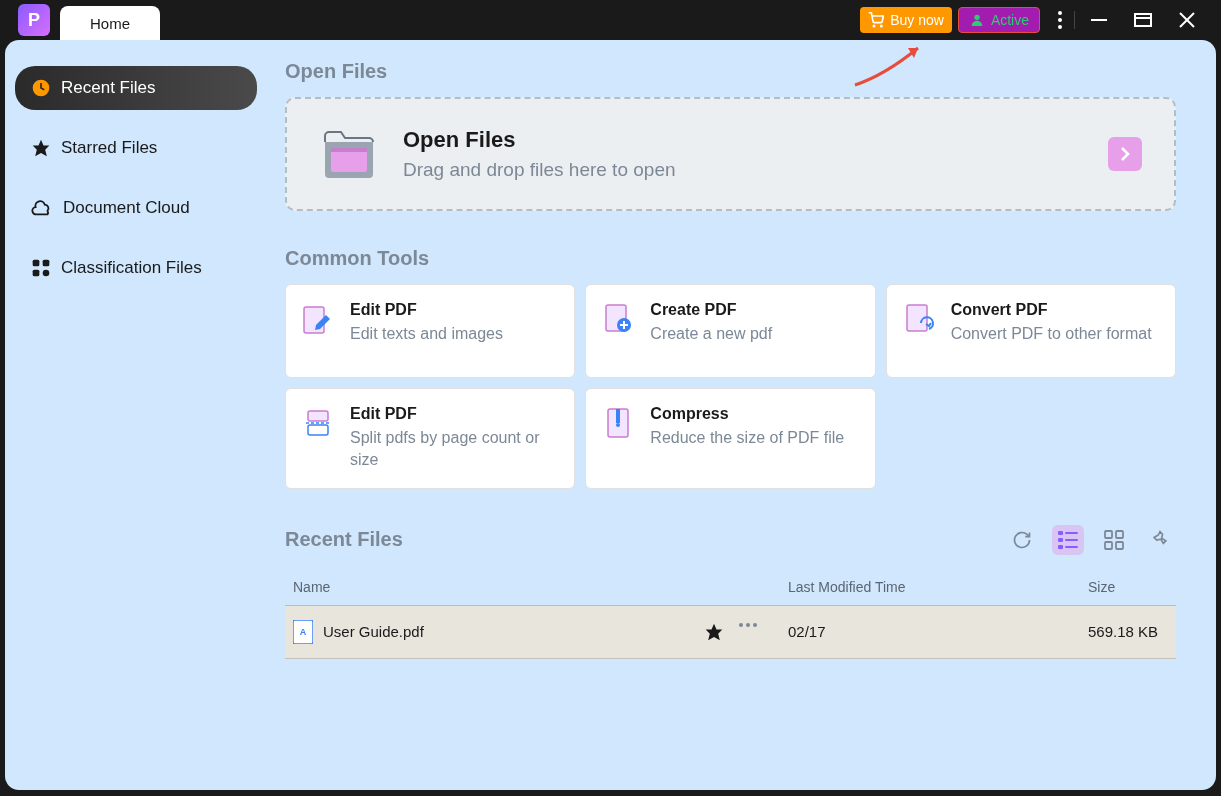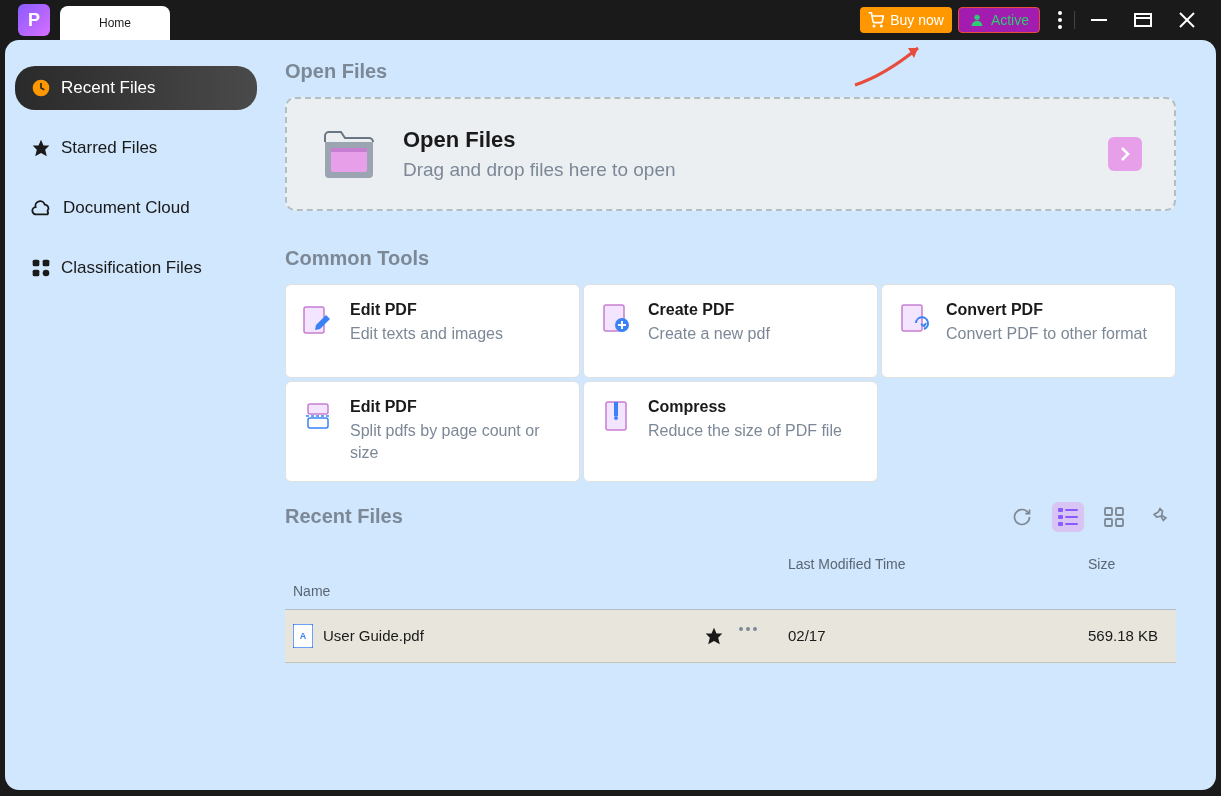--- a/index.html
+++ b/index.html
@@ -1,46 +1,46 @@
 <!DOCTYPE html>
 <html><head>
 <meta charset="utf-8">
 <style>
 * { margin: 0; padding: 0; box-sizing: border-box; font-family: -apple-system, BlinkMacSystemFont, "Segoe UI", Arial, sans-serif; }
 body { width: 1221px; height: 796px; background: #1a1a1a; overflow: hidden; }
 .titlebar { height: 40px; background: #1a1a1a; display: flex; align-items: center; }
 .app-logo { width: 32px; height: 32px; margin-left: 18px; background: linear-gradient(135deg, #8a5cff, #d76eff); border-radius: 6px; display: flex; align-items: center; justify-content: center; color: #fff; font-weight: 700; font-size: 18px; }
-.tab { background: #fff; color: #1a1a1a; margin-left: 10px; padding: 8px 39px; border-radius: 8px 8px 0 0; font-size: 12px; height: 34px; display: flex; align-items: center; margin-top: 6px; }
+.tab { background: #fff; color: #1a1a1a; margin-left: 10px; padding: 8px 30px; border-radius: 8px 8px 0 0; font-size: 15px; height: 34px; display: flex; align-items: center; margin-top: 6px; }
 .spacer { flex: 1; }
 .buy-btn { background: #ff9800; color: #fff; border-radius: 4px; padding: 5px 8px; display: flex; align-items: center; gap: 6px; font-size: 14px; margin-right: 6px; cursor: pointer; }
 .active-btn { background: #a21caf; color: #2ecc71; border: 1.5px solid #e74c3c; border-radius: 4px; padding: 4px 10px; display: flex; align-items: center; gap: 6px; font-size: 14px; margin-right: 10px; cursor: pointer; }
 .win-controls { display: flex; align-items: center; gap: 24px; margin-right: 24px; margin-left: 10px; }
 .win-btn { color: #fff; cursor: pointer; display: flex; align-items: center; justify-content: center; width: 20px; height: 20px; }
 .divider { width: 1px; height: 18px; background: #444; margin: 0 4px; }
 .main-window { background: #d1e7fd; height: 750px; margin: 0 5px 5px 5px; border-radius: 14px; display: flex; }
 .sidebar { width: 280px; padding: 26px 28px 0 10px; }
 .side-item { display: flex; align-items: center; gap: 10px; padding: 12px 16px; border-radius: 20px; font-size: 17px; font-weight: 500; color: #1a1a1a; margin-bottom: 16px; cursor: pointer; }
 .side-item.active { background: linear-gradient(90deg, #2a2a2a, #4a4a4a); color: #fff; }
 .content { flex: 1; padding: 20px 40px 0 0; overflow-y: auto; }
 .section-title { font-size: 20px; font-weight: 700; color: #7c8896; margin-bottom: 14px; }
 .dropzone { border: 2px dashed #b0bec5; border-radius: 10px; background: #eceff2; padding: 28px 32px; display: flex; align-items: center; gap: 24px; margin-bottom: 36px; cursor: pointer; }
 .dropzone-text h3 { font-size: 22px; font-weight: 700; color: #1a1a1a; margin-bottom: 6px; }
 .dropzone-text p { font-size: 19px; color: #7c8896; }
 .dropzone-arrow { margin-left: auto; width: 34px; height: 34px; background: #e79fe9; border-radius: 6px; display: flex; align-items: center; justify-content: center; color: #fff; }
-.tools-grid { display: grid; grid-template-columns: repeat(3, 1fr); gap: 3px; margin-bottom: 20px; }
+.tools-grid { display: grid; grid-template-columns: repeat(3, 1fr); gap: 10px; margin-bottom: 36px; }
 .tool-card { background: #fff; border: 1px solid #e0e0e0; border-radius: 6px; padding: 16px 14px; display: flex; gap: 14px; cursor: pointer; min-height: 94px; }
 .tool-icon { width: 36px; height: 36px; flex-shrink: 0; display: flex; align-items: center; justify-content: center; }
 .tool-text h4 { font-size: 16px; font-weight: 700; color: #1a1a1a; margin-bottom: 4px; }
 .tool-text p { font-size: 16px; color: #7c8896; line-height: 1.4; }
 .recent-header { display: flex; align-items: center; margin-bottom: 14px; }
 .view-controls { margin-left: auto; display: flex; align-items: center; gap: 14px; }
 .view-btn { width: 32px; height: 30px; display: flex; align-items: center; justify-content: center; border-radius: 6px; cursor: pointer; color: #7c8896; }
 .view-btn.active { background: #d8c5f4; color: #8a5cff; }
 .table-header { display: flex; padding: 10px 8px; font-size: 14px; color: #5a6673; border-bottom: 1px solid #b0bec5; }
-.col-name { flex: 1; margin-top: 27px; }
+.col-name { flex: 1; }
 .col-date { width: 300px; }
 .col-size { width: 80px; text-align: left; }
 .table-row { display: flex; align-items: center; padding: 14px 8px; background: #e8e5dc; border-bottom: 1px solid #c5c2b8; font-size: 15px; color: #1a1a1a; }
 .row-name { flex: 1; display: flex; align-items: center; gap: 10px; }
 .row-actions { display: flex; gap: 14px; margin-right: 30px; color: #333; }
 .row-date { width: 300px; color: #1a1a1a; }
 .row-size { width: 80px; color: #1a1a1a; }
 .arrow-annotation { position: absolute; left: 850px; top: 40px; pointer-events: none; }
 </style>
 </head>

